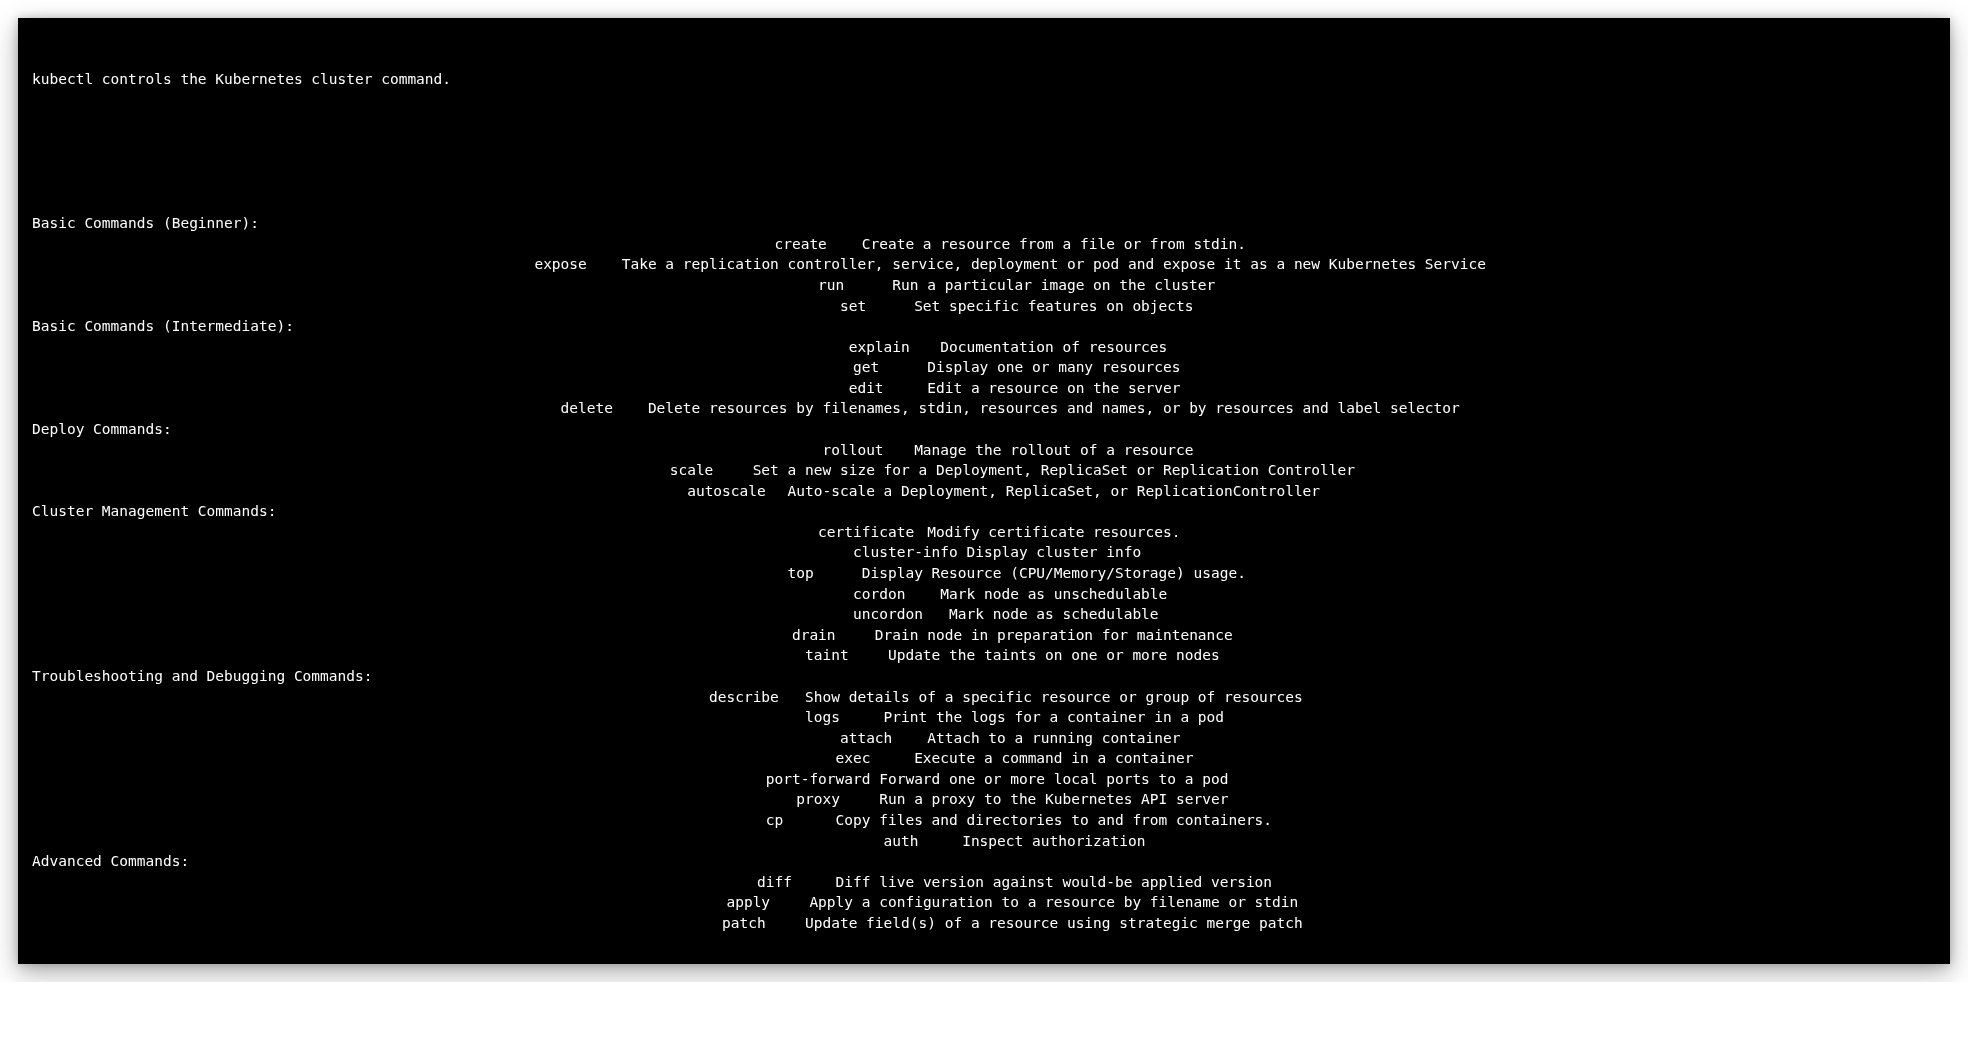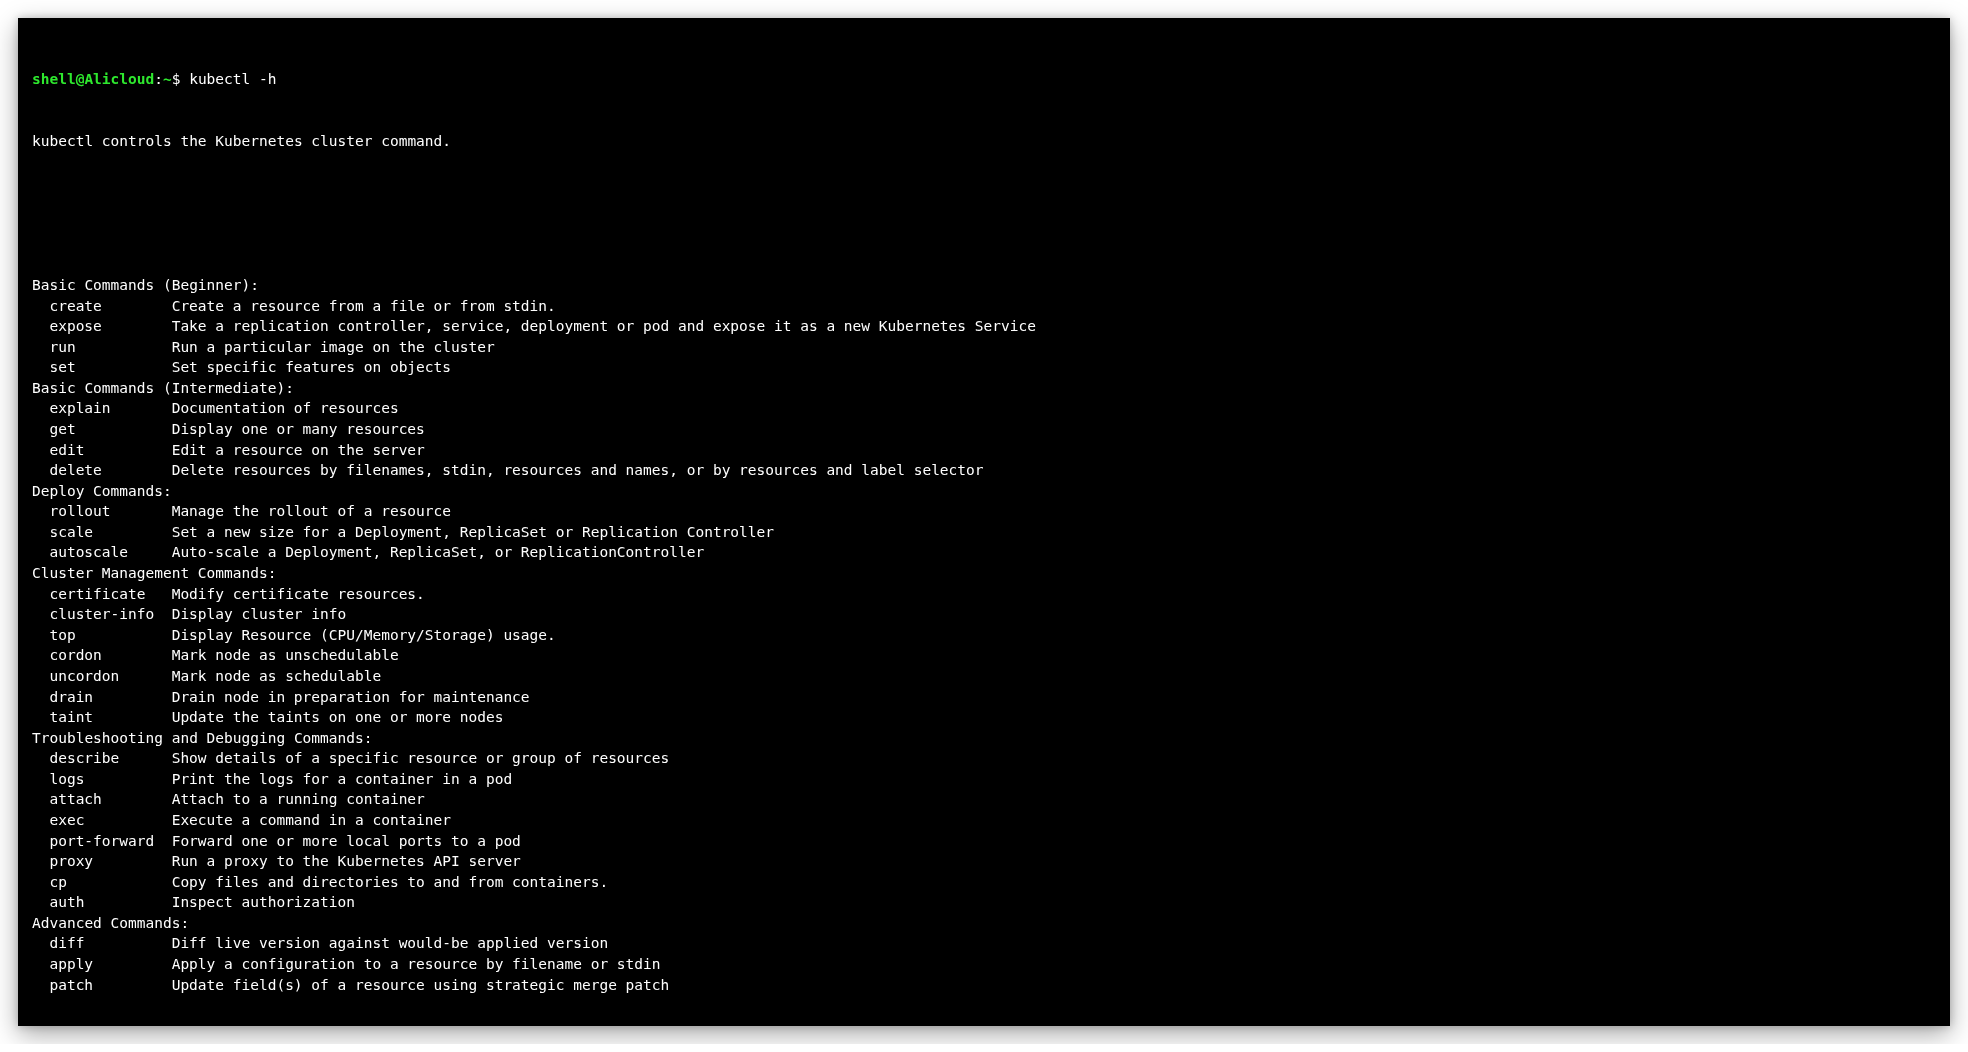--- a/index.html
+++ b/index.html
@@ -22,26 +22,25 @@
       overflow-x: auto;
       box-shadow: 0 8px 24px rgba(0,0,0,0.35), 0 0 8px rgba(0,0,0,0.2);
       min-height: 780px;
     }
     .prompt-user { color: #2ee82e; font-weight: bold; }
     .prompt-path { color: #2ee82e; font-weight: bold; }
     .prompt-sep  { color: #ffffff; }
     .prompt-dollar { color: #ffffff; }
     .cmd { color: #ffffff; }
     .line { display: block; }
-    .row { display: block; }
+    .row { display: block; text-align: center; }
     .cmd-name { display: inline-block; width: 14ch; }
     .indent { display: inline-block; width: 2ch; }
   </style>
 </head>
 <body>
 
 <div class="terminal">
-  <span class="line"><span class="prompt-user">shell@Alicloud</span><span class="prompt-sep">:</span><span class="prompt-path">~</span><span class="prompt-dollar">$ </span><span class="cmd">kubectl -h</span></span>
   <span class="line">kubectl controls the Kubernetes cluster command.</span>
   <span class="line"></span>
   <span class="line"></span>
   <div id="sections-container"><span class="line">Basic Commands (Beginner):</span><span class="row"><span class="indent">  </span><span class="cmd-name">create</span><span>Create a resource from a file or from stdin.</span></span><span class="row"><span class="indent">  </span><span class="cmd-name">expose</span><span>Take a replication controller, service, deployment or pod and expose it as a new Kubernetes Service</span></span><span class="row"><span class="indent">  </span><span class="cmd-name">run</span><span>Run a particular image on the cluster</span></span><span class="row"><span class="indent">  </span><span class="cmd-name">set</span><span>Set specific features on objects</span></span><span class="line"></span><span class="line">Basic Commands (Intermediate):</span><span class="row"><span class="indent">  </span><span class="cmd-name">explain</span><span>Documentation of resources</span></span><span class="row"><span class="indent">  </span><span class="cmd-name">get</span><span>Display one or many resources</span></span><span class="row"><span class="indent">  </span><span class="cmd-name">edit</span><span>Edit a resource on the server</span></span><span class="row"><span class="indent">  </span><span class="cmd-name">delete</span><span>Delete resources by filenames, stdin, resources and names, or by resources and label selector</span></span><span class="line"></span><span class="line">Deploy Commands:</span><span class="row"><span class="indent">  </span><span class="cmd-name">rollout</span><span>Manage the rollout of a resource</span></span><span class="row"><span class="indent">  </span><span class="cmd-name">scale</span><span>Set a new size for a Deployment, ReplicaSet or Replication Controller</span></span><span class="row"><span class="indent">  </span><span class="cmd-name">autoscale</span><span>Auto-scale a Deployment, ReplicaSet, or ReplicationController</span></span><span class="line"></span><span class="line">Cluster Management Commands:</span><span class="row"><span class="indent">  </span><span class="cmd-name">certificate</span><span>Modify certificate resources.</span></span><span class="row"><span class="indent">  </span><span class="cmd-name">cluster-info</span><span>Display cluster info</span></span><span class="row"><span class="indent">  </span><span class="cmd-name">top</span><span>Display Resource (CPU/Memory/Storage) usage.</span></span><span class="row"><span class="indent">  </span><span class="cmd-name">cordon</span><span>Mark node as unschedulable</span></span><span class="row"><span class="indent">  </span><span class="cmd-name">uncordon</span><span>Mark node as schedulable</span></span><span class="row"><span class="indent">  </span><span class="cmd-name">drain</span><span>Drain node in preparation for maintenance</span></span><span class="row"><span class="indent">  </span><span class="cmd-name">taint</span><span>Update the taints on one or more nodes</span></span><span class="line"></span><span class="line">Troubleshooting and Debugging Commands:</span><span class="row"><span class="indent">  </span><span class="cmd-name">describe</span><span>Show details of a specific resource or group of resources</span></span><span class="row"><span class="indent">  </span><span class="cmd-name">logs</span><span>Print the logs for a container in a pod</span></span><span class="row"><span class="indent">  </span><span class="cmd-name">attach</span><span>Attach to a running container</span></span><span class="row"><span class="indent">  </span><span class="cmd-name">exec</span><span>Execute a command in a container</span></span><span class="row"><span class="indent">  </span><span class="cmd-name">port-forward</span><span>Forward one or more local ports to a pod</span></span><span class="row"><span class="indent">  </span><span class="cmd-name">proxy</span><span>Run a proxy to the Kubernetes API server</span></span><span class="row"><span class="indent">  </span><span class="cmd-name">cp</span><span>Copy files and directories to and from containers.</span></span><span class="row"><span class="indent">  </span><span class="cmd-name">auth</span><span>Inspect authorization</span></span><span class="line"></span><span class="line">Advanced Commands:</span><span class="row"><span class="indent">  </span><span class="cmd-name">diff</span><span>Diff live version against would-be applied version</span></span><span class="row"><span class="indent">  </span><span class="cmd-name">apply</span><span>Apply a configuration to a resource by filename or stdin</span></span><span class="row"><span class="indent">  </span><span class="cmd-name">patch</span><span>Update field(s) of a resource using strategic merge patch</span></span></div>
 </div>
 
 </body></html>

